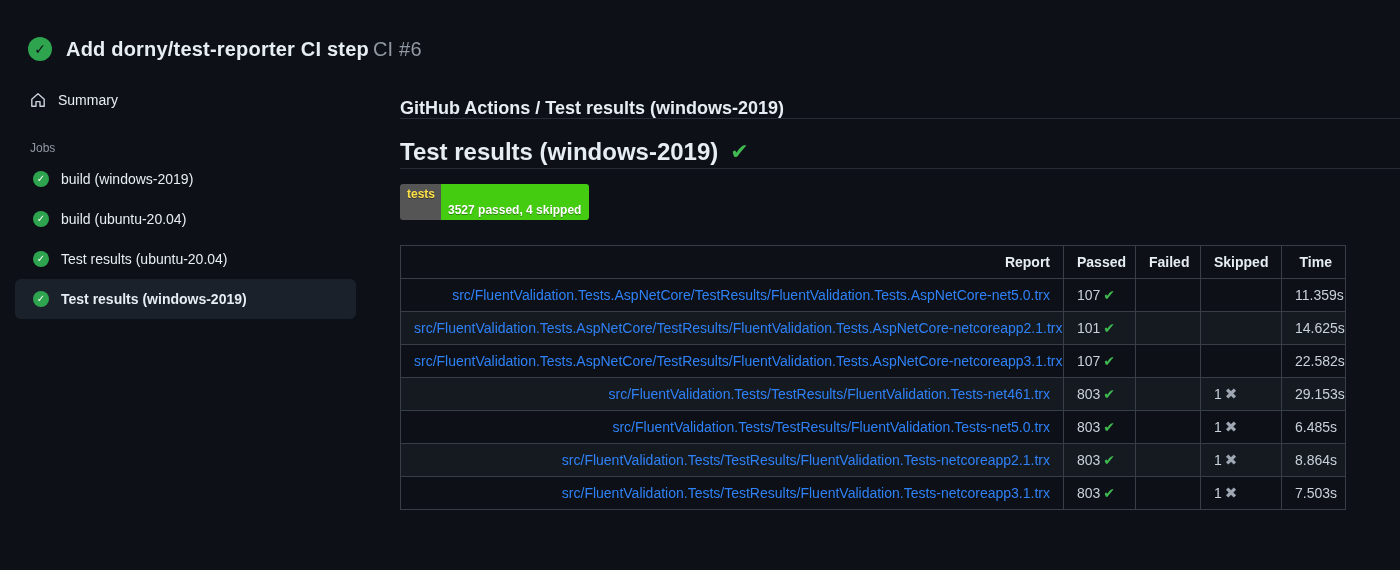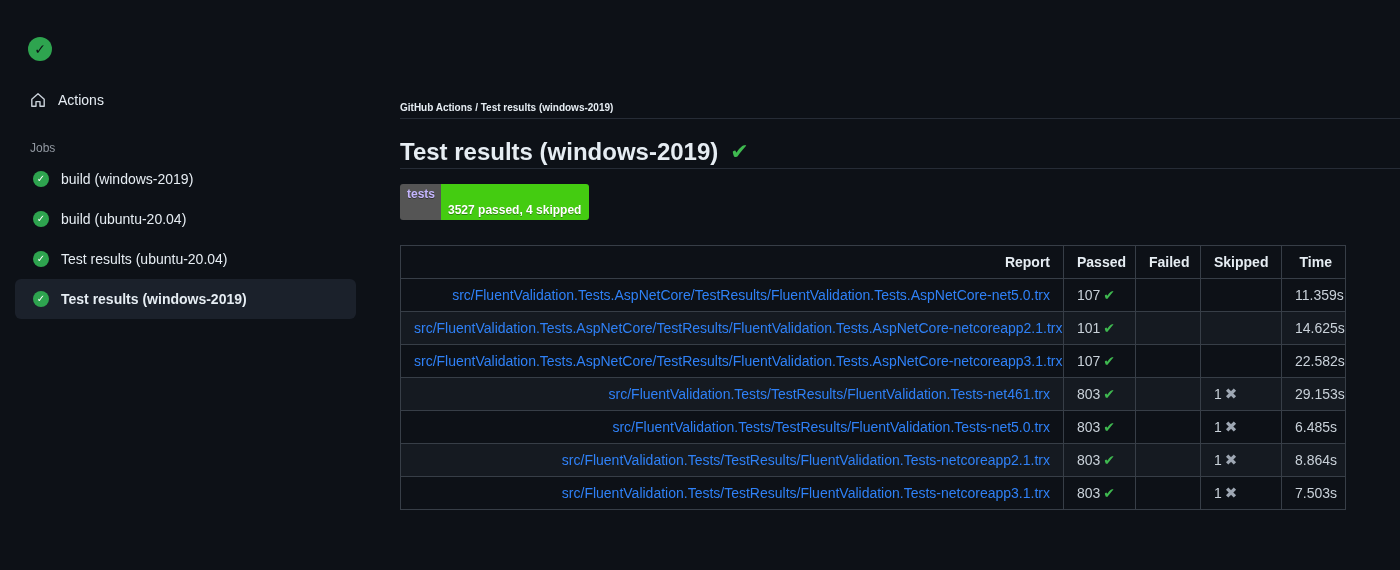--- a/index.html
+++ b/index.html
@@ -49,35 +49,35 @@
   .job-item {
     display: flex; align-items: center; gap: 12px;
     height: 40px; padding: 0 12px 0 18px;
     font-size: 14px; color: var(--text-primary, #e6edf3);
     border-radius: 6px; cursor: pointer;
   }
   .job-item.selected { background: var(--selected-bg, #1b212b); font-weight: 700; }
   .job-item .job-check { font-size: 10px; }
 
   
-  .check-title { font-size: 10px; font-weight: 700; line-height: 20px; }
+  .check-title { font-size: 18px; font-weight: 700; line-height: 20px; }
   .check-status { font-size: 14px; color: var(--text-muted, #9198a1); margin-top: 5px; line-height: 20px; }
   hr.divider { border: none; border-top: 1px solid var(--divider, #262c36); margin: 0; }
   .hr-1 { margin-top: 18px; }
   .section-heading {
     margin-top: 17px; font-size: 24px; font-weight: 600; line-height: 32px;
     display: flex; align-items: center; gap: 12px;
   }
   .heading-check { color: var(--accent-green, #3fb950); font-size: 22px; font-weight: 700; }
   .hr-2 { margin-top: 7px; }
 
   
   .badge { display: inline-flex; margin-top: 15px; font-size: 12px; font-weight: 600; line-height: 14px; }
   .badge-label {
-    background: var(--badge-label-bg, #555555); color: #c4b5fd;
+    background: var(--badge-label-bg, #555555); color: #fde047;
     padding: 3px 6px 3px 7px; border-radius: 3px 0 0 3px;
     text-shadow: 0 1px 0 rgba(0,0,0,.4);
   }
   .badge-value {
     background: var(--badge-value-bg, #44cc11); color: #fff;
     padding: 19px 8px 3px 7px; border-radius: 0 3px 3px 0;
     text-shadow: 0 1px 0 rgba(0,0,0,.35);
   }
 
   
@@ -104,32 +104,35 @@
 </style>
 </head>
 <body>
 
 <div class="page">
 
   <header class="app-header">
     <span class="status-circle lg">
       <span class="glyph">✓</span>
     </span>
+    <h1>
+      <span>Add dorny/test-reporter CI step</span><span class="run-number">CI #6</span>
+    </h1>
   </header>
 
   <div class="body-row">
 
     <aside class="sidebar">
       <div class="summary-item">
         <span class="home-icon">
           <svg viewBox="0 0 16 16" width="16" height="16" aria-hidden="true">
             <path d="M8 1.8 L14.2 7.3 V14.2 H10 V9.6 H6 V14.2 H1.8 V7.3 Z" fill="none" stroke="#c9d1d9" stroke-width="1.4" stroke-linejoin="round"></path>
           </svg>
         </span>
-        <span>Actions</span>
+        <span>Summary</span>
       </div>
       <div class="jobs-label">Jobs</div>
       <nav id="jobs-list">
           <div class="job-item">
             <span class="status-circle">
               <span class="job-check">✓</span>
             </span>
             <span>build (windows-2019)</span>
           </div>
           <div class="job-item">

